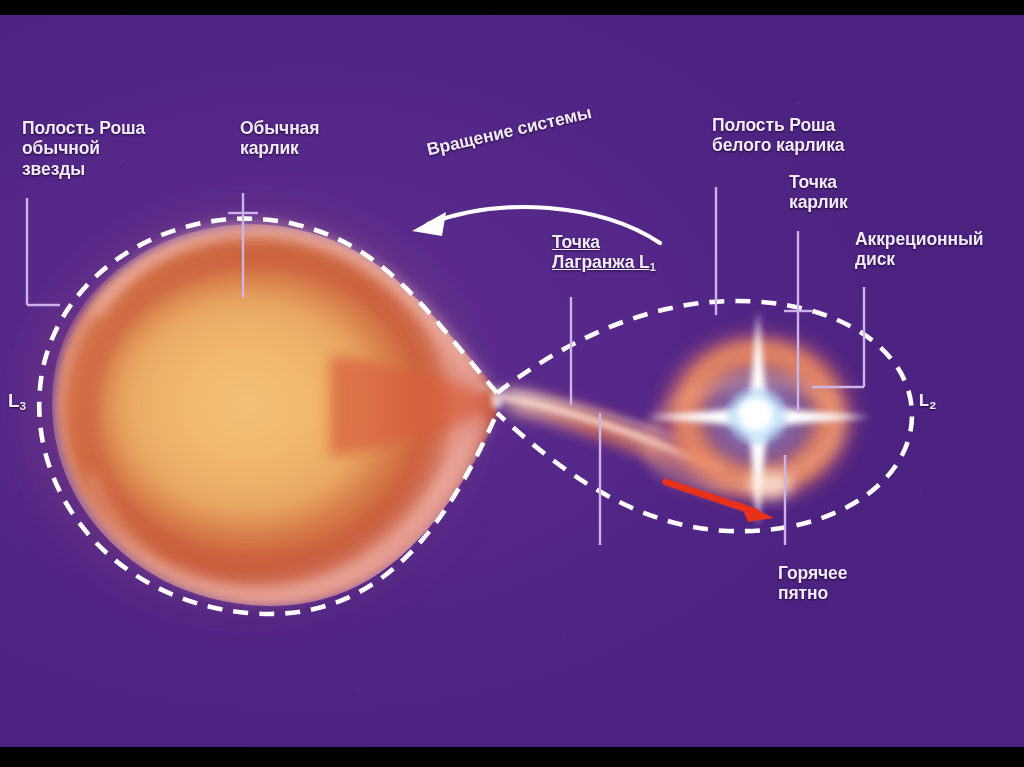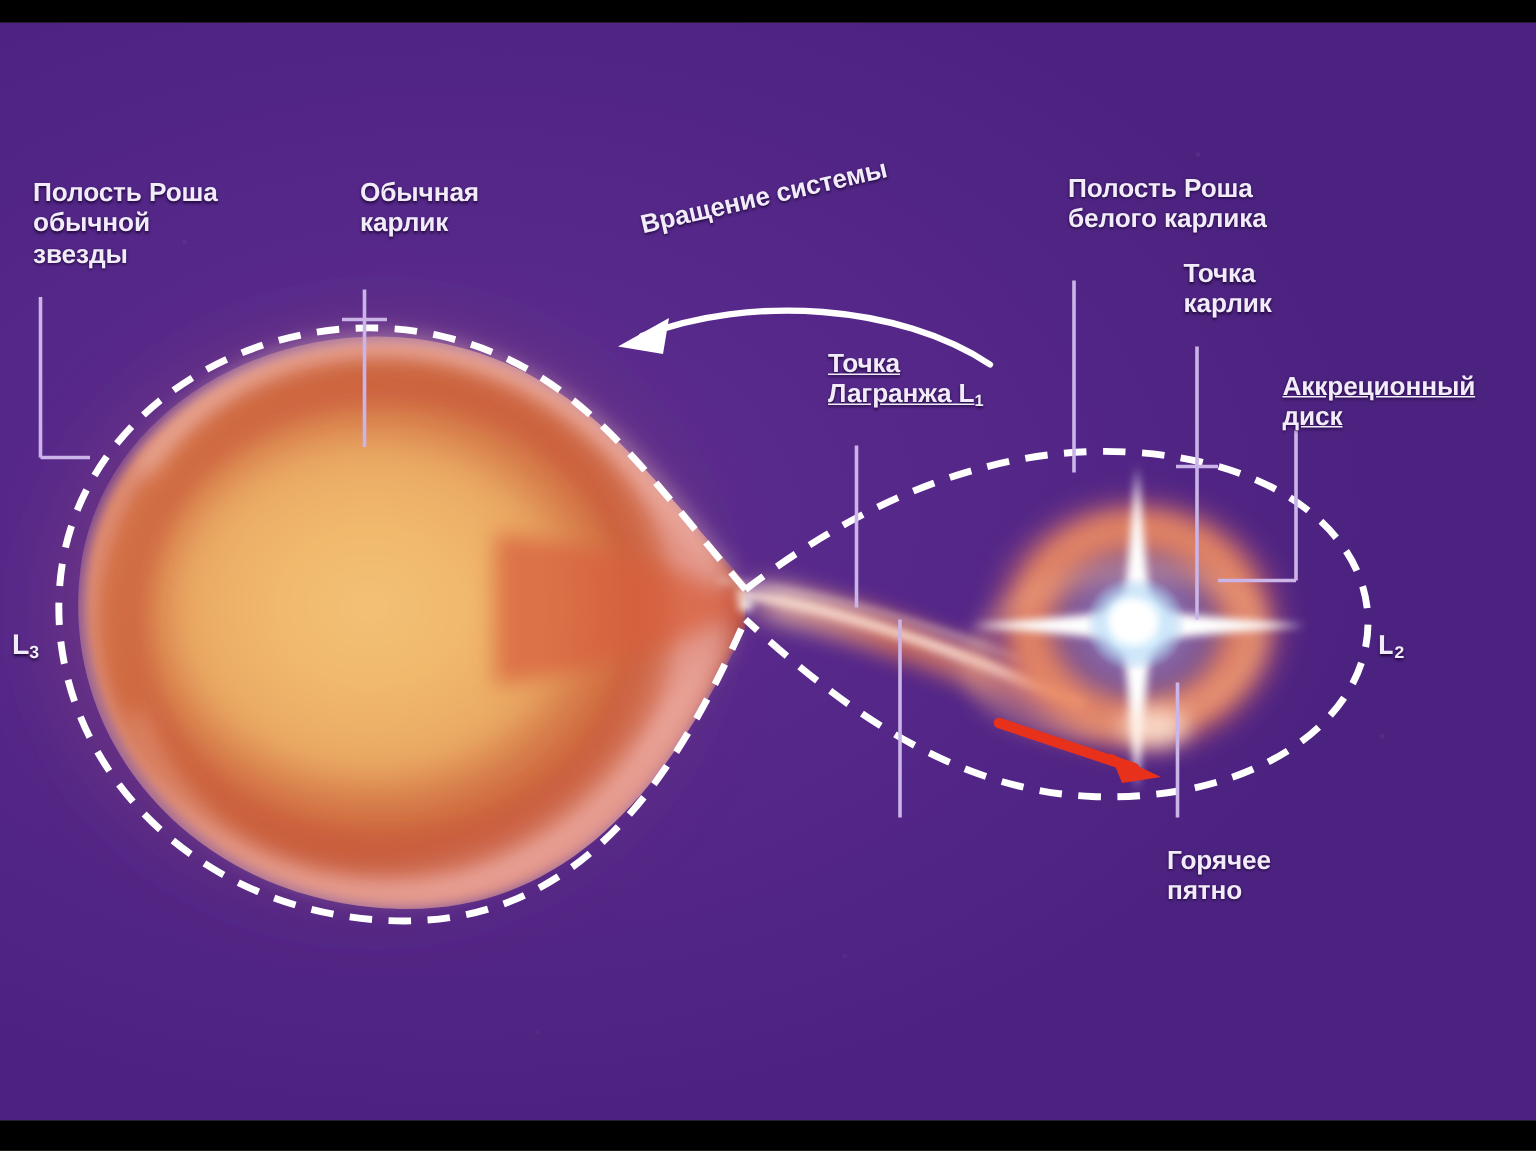--- a/index.html
+++ b/index.html
@@ -64,34 +64,34 @@
     position: absolute;
     color: #f2ecfa;
     font-weight: bold;
     font-size: 17.5px;
     line-height: 1.16;
     letter-spacing: -0.1px;
     text-shadow: 0 1px 2px rgba(20,0,40,.85);
     white-space: pre-line;
     z-index: 25;
   }
-  .lbl.sub   { font-size: 19px; margin-top: 30px; }
+  .lbl.sub   { font-size: 19px; }
   .lbl sub {
     font-size: 0.62em;
     vertical-align: -0.25em;
     font-weight: bold;
   }
 
   #lbl-roche-star   { left: 22px;  top: 118px; }
   #lbl-normal-star  { left: 240px; top: 118px; }
   #lbl-rotation     { left: 425px; top: 140px; transform: rotate(-13deg); transform-origin: left top; }
   #lbl-lagrange     { left: 552px; top: 232px; text-decoration: underline; }
   #lbl-roche-wd     { left: 712px; top: 115px; }
   #lbl-white-dwarf  { left: 789px; top: 172px; }
-  #lbl-accretion    { left: 855px; top: 247px; text-decoration: underline; }
+  #lbl-accretion    { left: 855px; top: 229px; }
   #lbl-l3           { left: 8px;   top: 390px; }
   #lbl-l2           { left: 918px; top: 390px; font-family: Liberation Mono, monospace; }
   #lbl-stream       { left: 570px; top: 538px; }
   #lbl-hotspot      { left: 778px; top: 538px; margin-top: 25px; }
 </style>
 </head>
 <body>
 
 <div id="stage">
 

